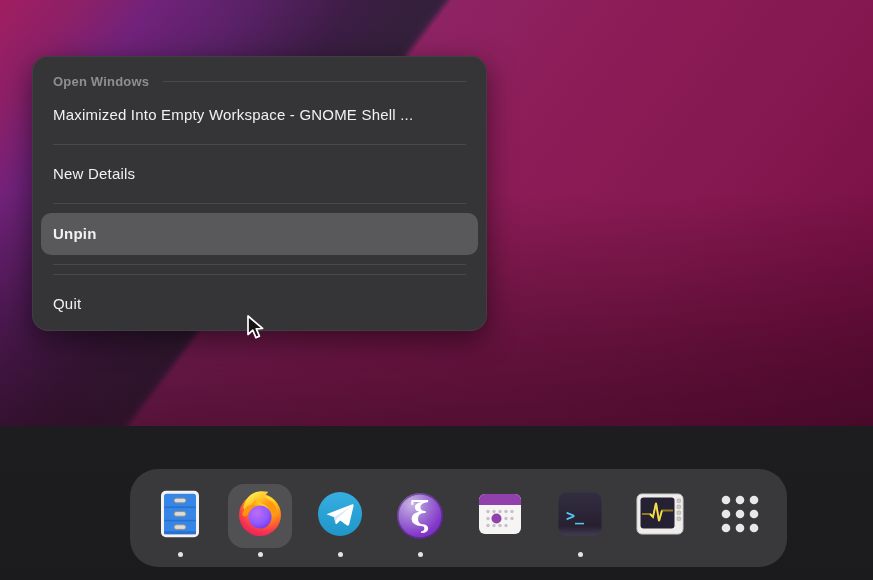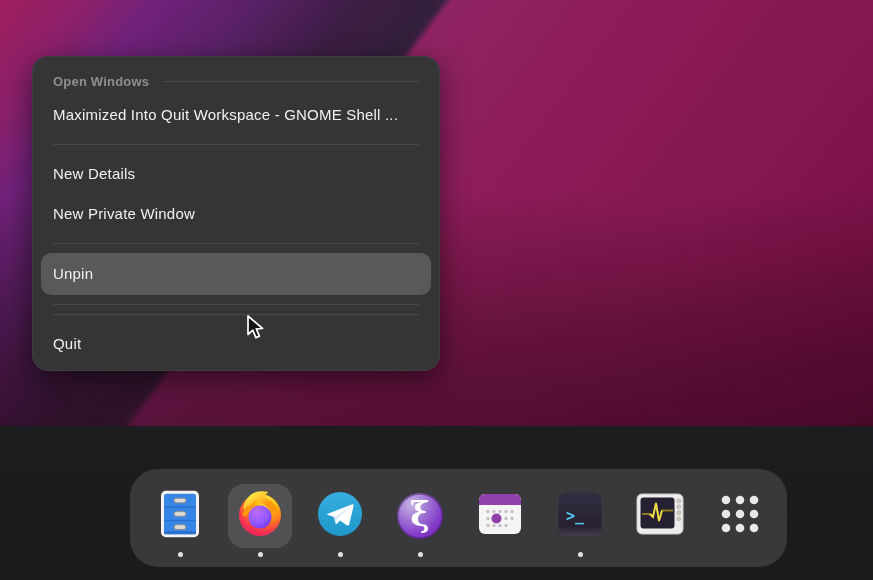--- a/index.html
+++ b/index.html
@@ -13,38 +13,38 @@
     position:absolute; left:0; top:0; width:873px; height:426px;
     background:
       linear-gradient(to bottom, rgba(20,0,12,0) 45%, rgba(35,4,20,.38) 82%, rgba(40,6,24,.55) 100%),
       linear-gradient(127deg,
         #a01e60 0%, #8c2068 7%, #71227b 13%, #5a2167 21%,
         #3c1d44 30%, #33203a 36.6%, #3b2142 37.2%,
         #8e2364 37.9%, #8c1c57 54%, #851850 72%, #7a1146 88%, #6f0d3e 100%);
   }
   
   .menu{
-    position:absolute; left:32px; top:56px; width:408px;
+    position:absolute; left:32px; top:56px; width:455px;
     background:#353538; border-radius:16px;
     border:1px solid rgba(255,255,255,.05);
     box-shadow:0 8px 28px rgba(0,0,0,.5);
     box-sizing:border-box; padding:0 0 6px 0;
     color:#f1f1f1;
   }
   .menu-header{display:flex; align-items:center; gap:14px; padding:17px 20px 6px 20px;}
   .menu-header .title{font-size:13px; font-weight:bold; color:#8f8f8f; letter-spacing:.2px; white-space:nowrap;}
   .menu-header .rule{flex:1; height:1px; background:rgba(255,255,255,.10);}
   .menu-item{
     height:40px; line-height:40px; padding:0 20px;
     font-size:15px; letter-spacing:.2px; white-space:nowrap;
     overflow:hidden; text-overflow:ellipsis; cursor:default;
   }
   .menu-item.hovered{
     height:42px; line-height:42px; margin:0 8px; padding:0 12px;
-    background:#59595c; border-radius:10px;
+    background:#59595c; border-radius:10px;font-weight:bold;
   }
   .menu-sep{height:1px; background:rgba(255,255,255,.10); margin:9px 20px;}
   
   .dock{
     position:absolute; left:130px; top:469px; width:657px; height:98px;
     background:#39393c; border-radius:28px;
     display:flex; align-items:center; padding:0 18px; gap:16px;
     box-sizing:border-box;
   }
   .dock-slot{width:64px; display:flex; flex-direction:column; align-items:center; margin-top:4px;}
@@ -66,24 +66,23 @@
 <body>
 
 <div class="screen">
   <div class="wallpaper"></div>
 
   <div class="menu">
     <div class="menu-header">
       <span class="title">Open Windows</span>
       <span class="rule"></span>
     </div>
-    <div class="menu-item">Maximized Into Quit Workspace - GNOME Shell ...</div>
+    <div class="menu-item">Maximized Into Empty Workspace - GNOME Shell ...</div>
     <div class="menu-sep"></div>
     <div class="menu-item">New Details</div>
-    <div class="menu-item">New Private Window</div>
     <div class="menu-sep"></div>
     <div class="menu-item hovered">Unpin</div>
     <div class="menu-sep"></div>
     <div class="menu-sep"></div>
     <div class="menu-item">Quit</div>
   </div>
 
   <div class="dock">
 
     <div class="dock-slot" title="Files">

